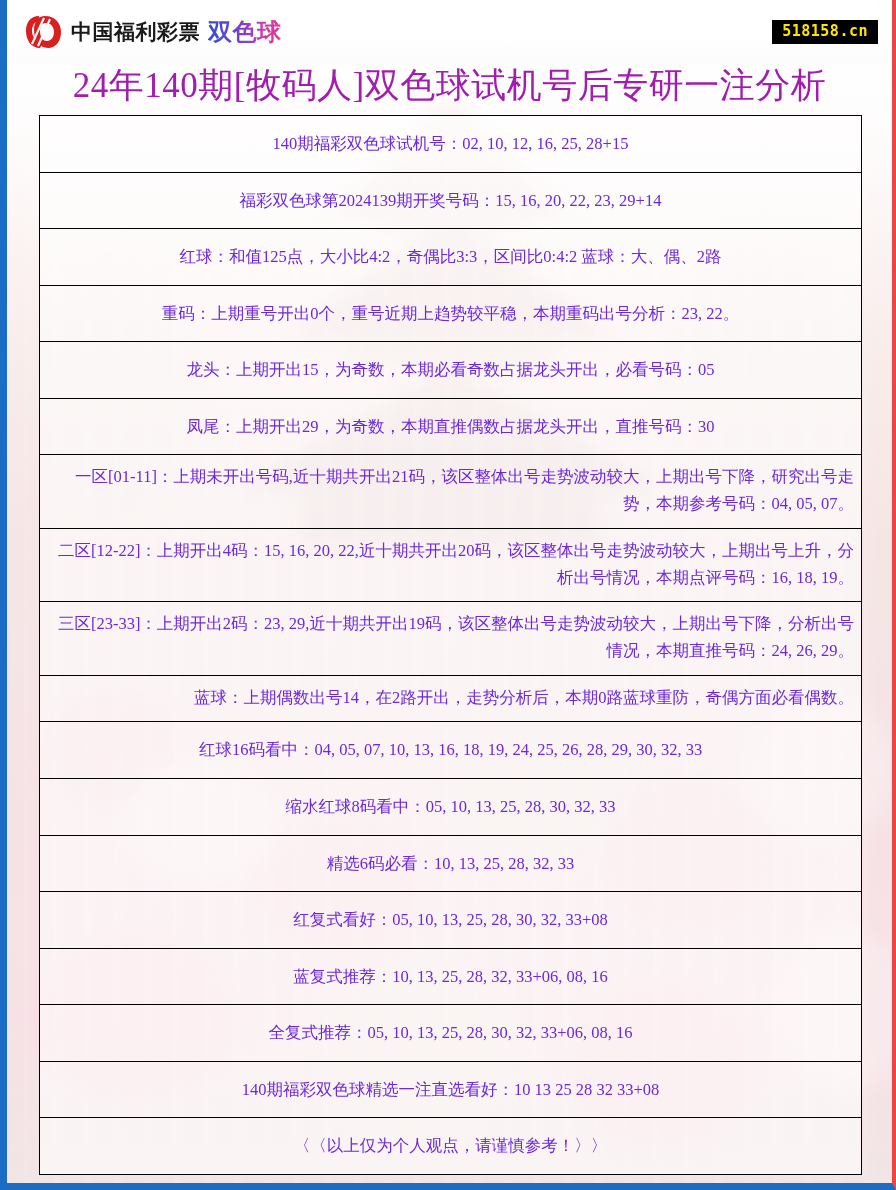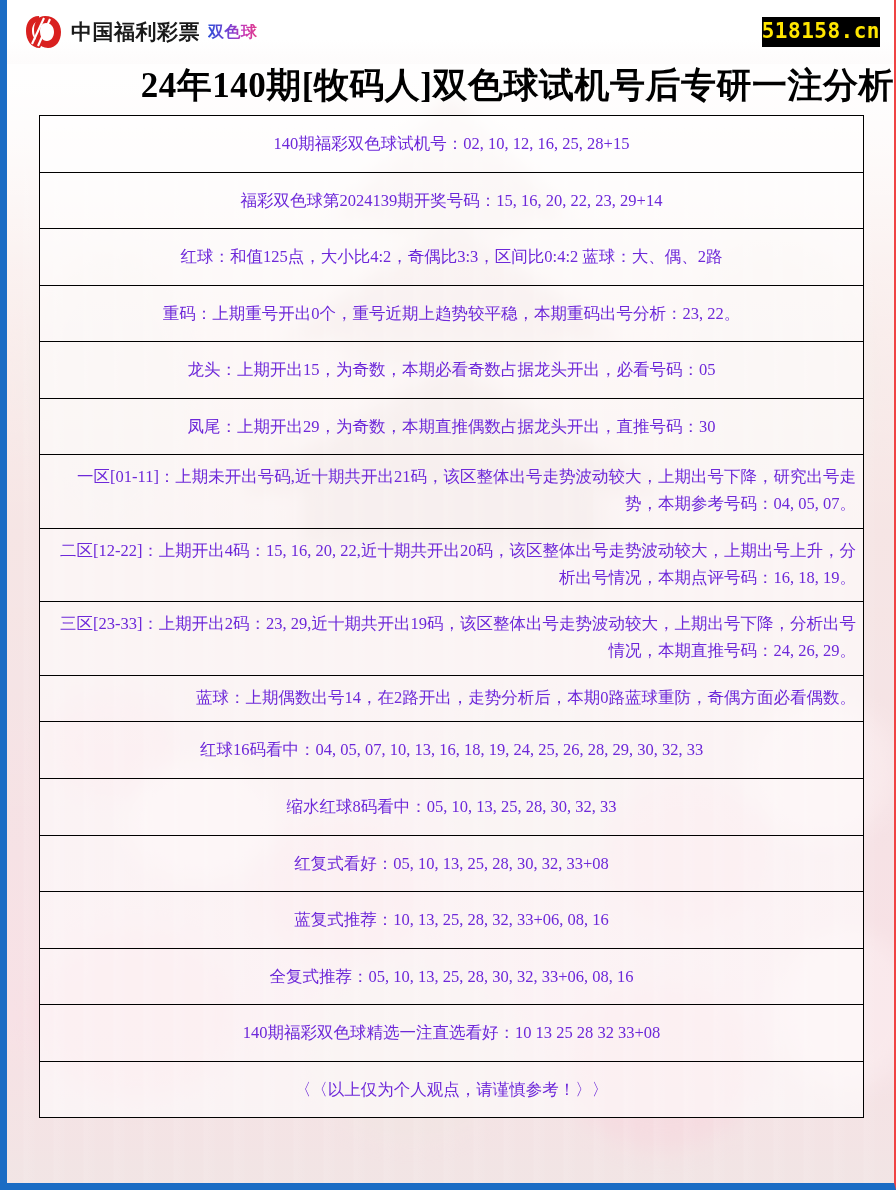--- a/index.html
+++ b/index.html
@@ -14,21 +14,21 @@
     overflow: hidden;
   }
 
   
   .page {
     position: relative;
     width: 896px;
     height: 1190px;
     box-sizing: border-box;
     border-left: 7px solid #1b6cc4;
-    border-right: 2px solid #ef4444;
+    border-right: 4px solid #ef4444;
     border-bottom: 7px solid #1b6cc4;
     background: #ffffff;
     overflow: hidden;
   }
 
   
   .bg-photo {
     position: absolute;
     left: 0; right: 0; top: 0; bottom: 0;
     z-index: 0;
@@ -149,49 +149,49 @@
     font-family: "DejaVu Sans", "Liberation Sans", sans-serif;
     font-size: 21px;
     font-weight: bold;
     letter-spacing: .5px;
     color: #1a1a1a;
     line-height: 1;
     white-space: nowrap;
   }
   .brand-ssq {
     font-family: "DejaVu Sans", "Liberation Sans", sans-serif;
-    font-size: 16px;
+    font-size: 24px;
     font-weight: bold;
     letter-spacing: .5px;
     line-height: 1;
     white-space: nowrap;
     background: linear-gradient(90deg, #2f4fd8 0%, #7a3fd0 45%, #c83bb6 72%, #e03a86 100%);
     -webkit-background-clip: text;
     background-clip: text;
     color: transparent;
   }
   .site-badge {
     background: #000000;
     color: #ffe600;
     font-family: "DejaVu Sans Mono", "Liberation Mono", monospace;
-    font-size: 21px;
+    font-size: 15px;
     font-weight: bold;
     letter-spacing: .5px;
-    padding: 4px 0 5px;
+    padding: 4px 10px 5px;
     line-height: 1;
     white-space: nowrap;
   }
 
   
   .page-title {
-    text-align: right;
+    text-align: center;
     font-family: "Liberation Serif", "DejaVu Serif", serif;
     font-size: 35px;
-    font-weight: bold;
-    color: #000000;
+    font-weight: normal;
+    color: #a21caf;
     letter-spacing: .5px;
     line-height: 1;
     padding: 4px 0 12px;
     white-space: nowrap;
   }
 
   
   .table-wrap {
     padding: 0 30px 0 32px;
   }
@@ -307,20 +307,23 @@
             <tr>
               <td class="left">蓝球：上期偶数出号14，在2路开出，走势分析后，本期0路蓝球重防，奇偶方面必看偶数。</td>
             </tr>
             <tr>
               <td>红球16码看中：04, 05, 07, 10, 13, 16, 18, 19, 24, 25, 26, 28, 29, 30, 32, 33</td>
             </tr>
             <tr>
               <td>缩水红球8码看中：05, 10, 13, 25, 28, 30, 32, 33</td>
             </tr>
             <tr>
+              <td>精选6码必看：10, 13, 25, 28, 32, 33</td>
+            </tr>
+            <tr>
               <td>红复式看好：05, 10, 13, 25, 28, 30, 32, 33+08</td>
             </tr>
             <tr>
               <td>蓝复式推荐：10, 13, 25, 28, 32, 33+06, 08, 16</td>
             </tr>
             <tr>
               <td>全复式推荐：05, 10, 13, 25, 28, 30, 32, 33+06, 08, 16</td>
             </tr>
             <tr>
               <td>140期福彩双色球精选一注直选看好：10 13 25 28 32 33+08</td>

